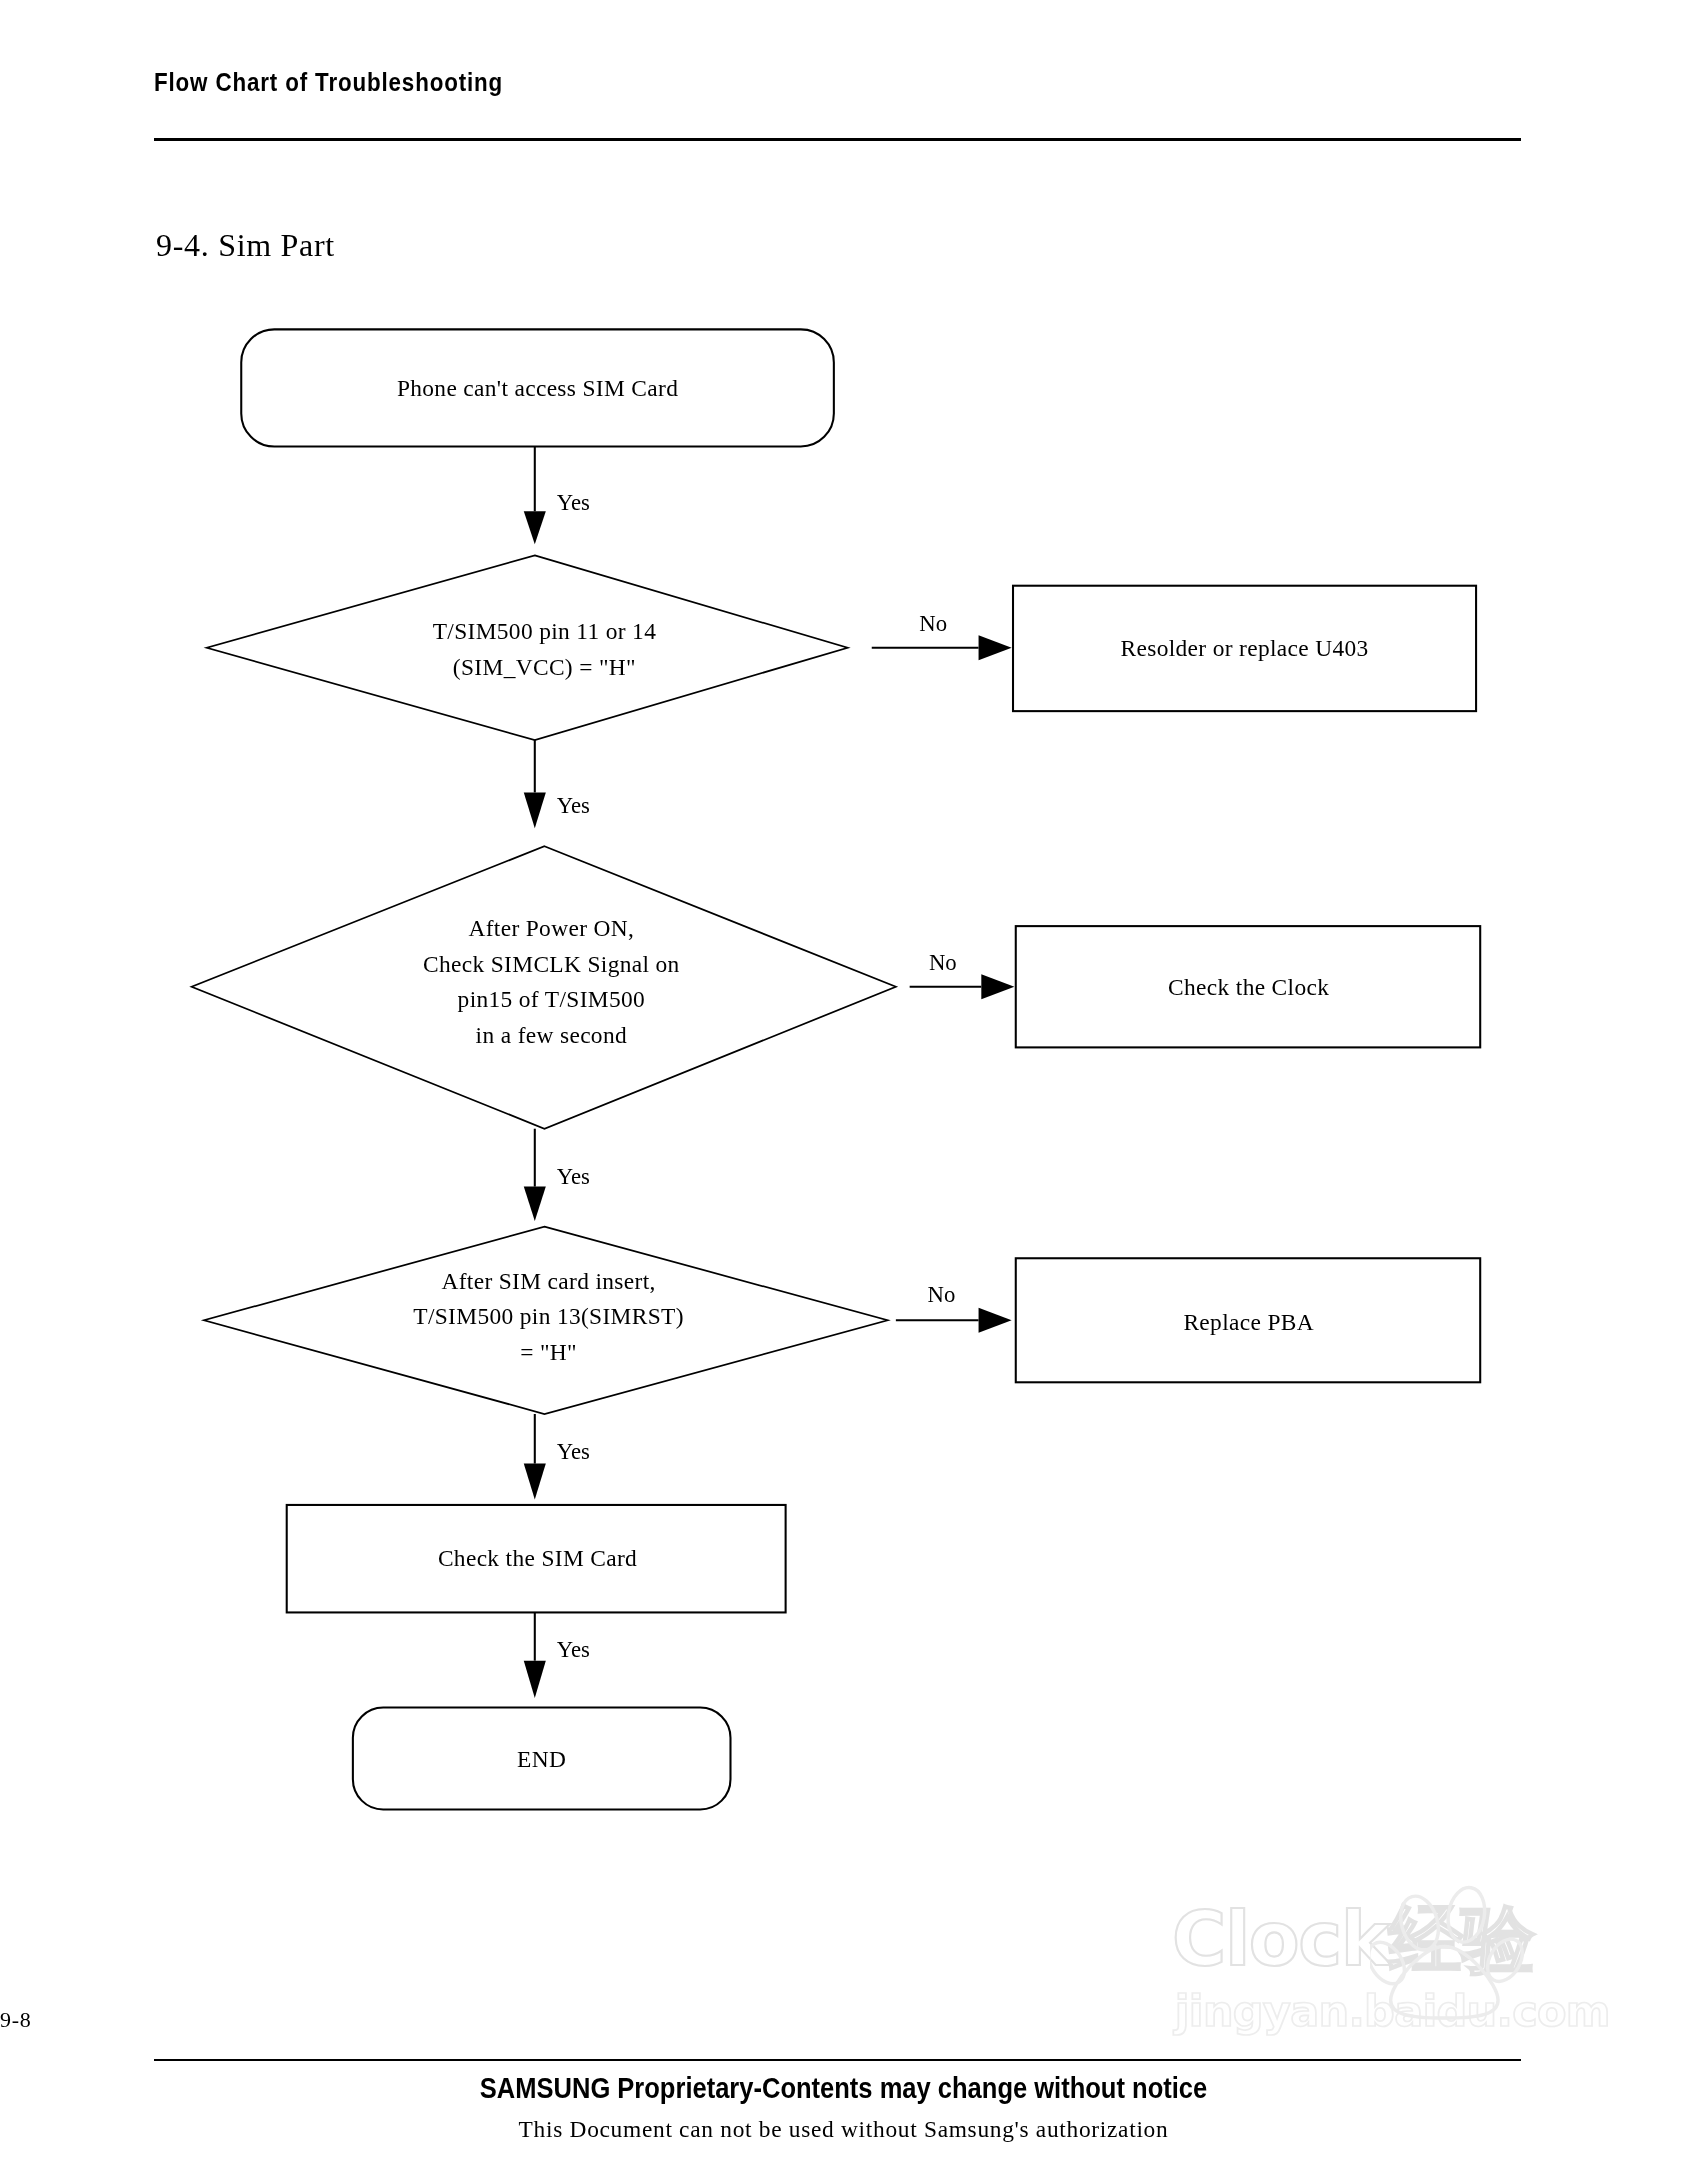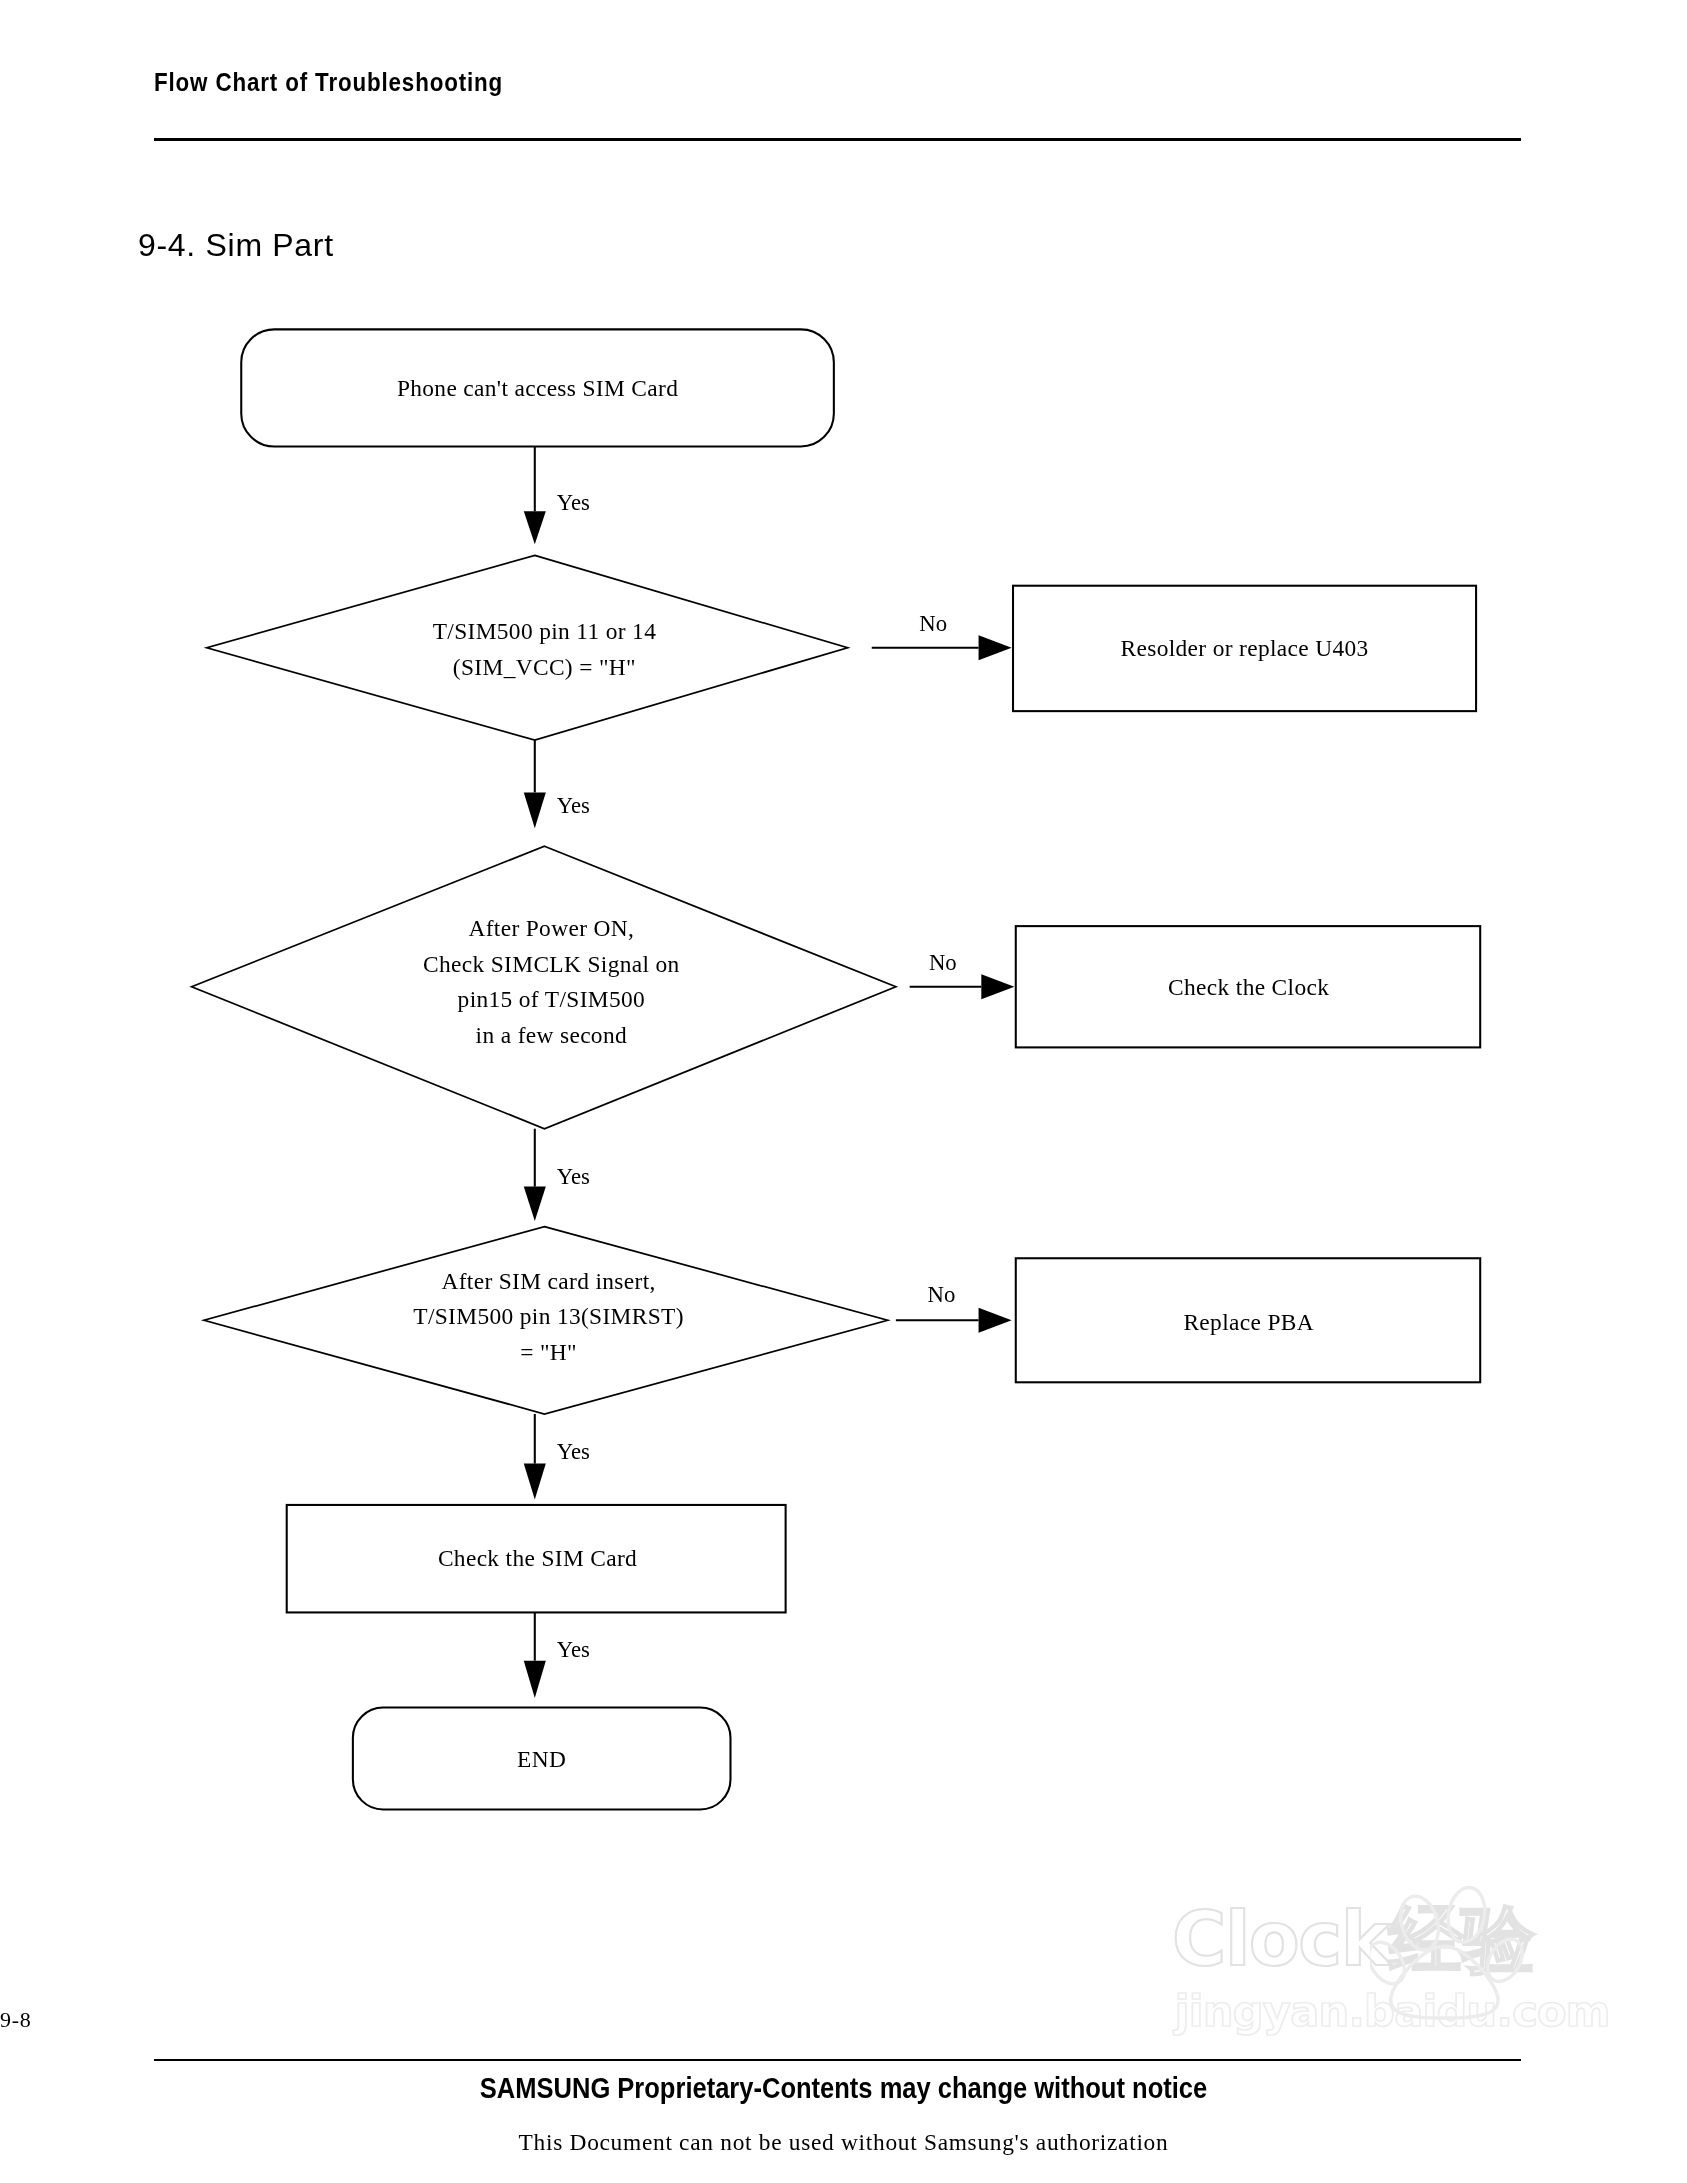--- a/index.html
+++ b/index.html
@@ -39,23 +39,23 @@
     left: 154px;
     top: 138px;
     width: 1367px;
     height: 3.4px;
     background: #000000;
   }
 
   
   .section-title {
     position: absolute;
-    left: 138px;
+    left: 156px;
     top: 227px;
-    font-family: Liberation Sans, sans-serif;
+    font-family: Liberation Serif, serif;
     font-size: 32px;
     font-weight: 400;
     letter-spacing: 0.7px;
     white-space: nowrap;
   }
 
   
   #flow-svg {
     position: absolute;
     left: 0;
@@ -163,21 +163,20 @@
   .footer-line2 {
     position: absolute;
     left: 0;
     top: 2116px;
     width: 1687px;
     text-align: center;
     font-family: "Liberation Serif", "DejaVu Serif", serif;
     font-size: 23.4px;
     letter-spacing: 0.7px;
     white-space: nowrap;
-    margin-top: 13px;
   }
 </style>
 </head>
 <body>
 
 <div class="page-header">
   <div class="header-title">Flow Chart of Troubleshooting</div>
 </div>
 <div class="header-rule"></div>
 

